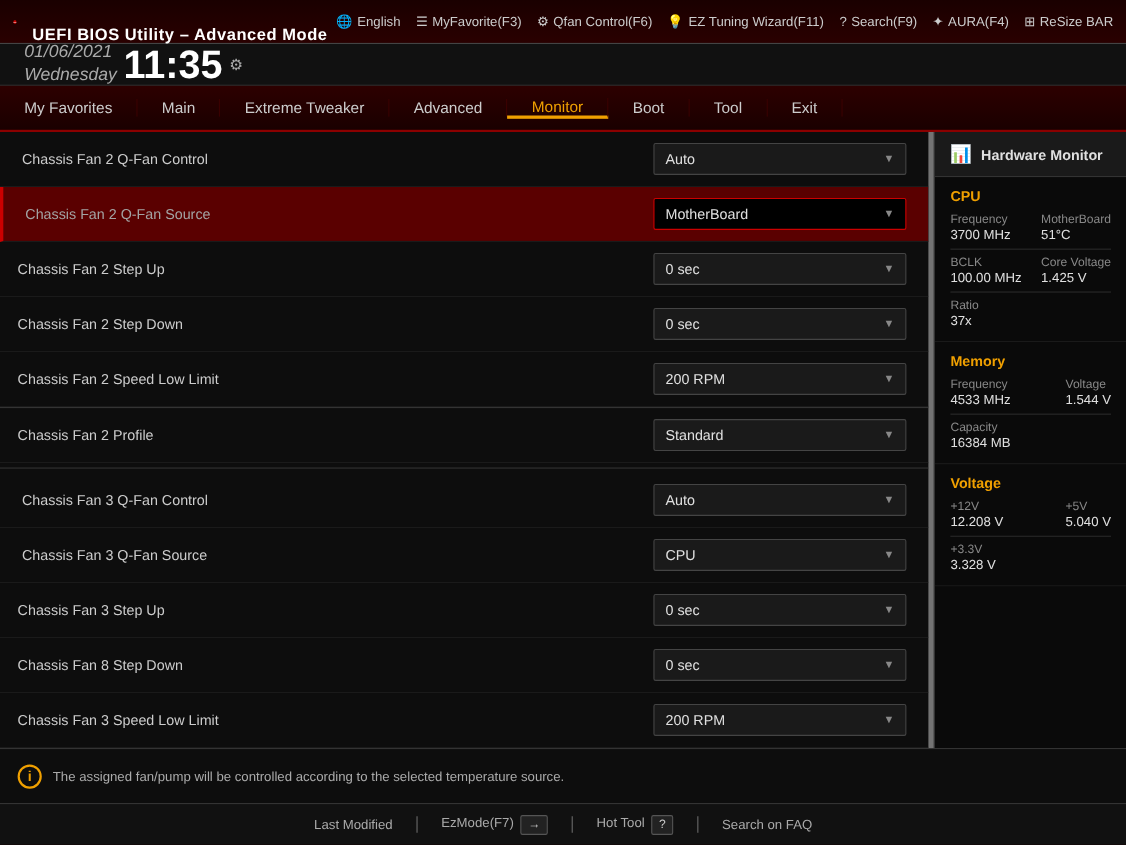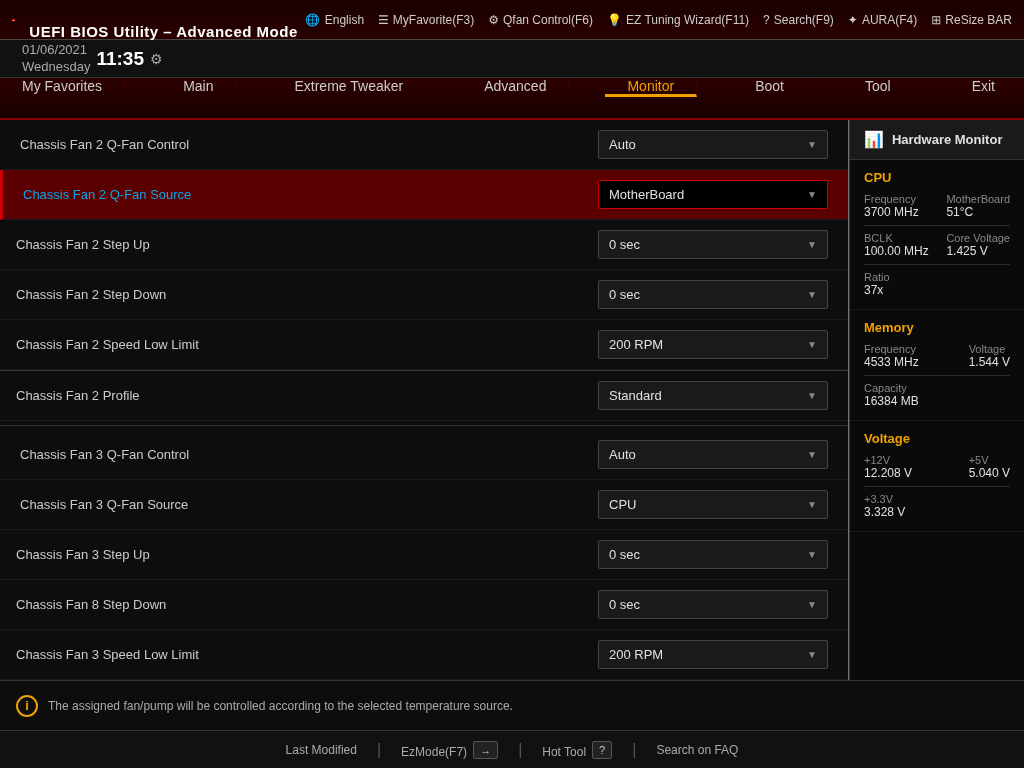--- a/index.html
+++ b/index.html
@@ -53,50 +53,50 @@
 
     
     .clock-area {
       display: flex;
       align-items: center;
       gap: 6px;
       padding: 4px 12px;
       min-width: 180px;
     }
     .clock-date {
-      font-size: 13px;
+      font-size: 16px;
       color: #aaa;
       line-height: 1.3;
+      font-style: italic;
     }
     .clock-time {
-      font-size: 19px;
+      font-size: 36px;
       font-weight: bold;
       color: #fff;
     }
     .gear-icon { font-size: 14px; color: #aaa; }
 
     
     .top-bar {
       background: #111;
       display: flex;
       align-items: center;
       padding: 0 10px;
       height: 38px;
       border-bottom: 1px solid #333;
       gap: 6px;
     }
 
     
     .nav-menu {
       background: linear-gradient(180deg, #2d0000 0%, #1a0000 100%);
       display: flex;
-      align-items: flex-start;
+      align-items: center;
       height: 42px;
       border-bottom: 2px solid #8b0000;
-      gap: 36px;
     }
     .nav-item {
       padding: 0 22px;
       display: flex;
       align-items: center;
       font-size: 14px;
       color: #ccc;
       cursor: pointer;
       border-right: 1px solid #3a0000;
       white-space: nowrap;
@@ -111,21 +111,21 @@
     .main-content {
       display: flex;
       height: calc(768px - 40px - 38px - 42px - 50px - 38px);
     }
 
     
     .left-panel {
       flex: 1;
       background: #0d0d0d;
       overflow-y: auto;
-      border-right: 1px solid #737373;
+      border-right: 5px solid #737373;
     }
     .left-panel::-webkit-scrollbar { width: 6px; }
     .left-panel::-webkit-scrollbar-track { background: #1a0000; }
     .left-panel::-webkit-scrollbar-thumb { background: #8b0000; }
 
     .setting-row {
       display: flex;
       align-items: center;
       padding: 10px 20px;
       border-bottom: 1px solid #1a1a1a;
@@ -136,21 +136,21 @@
       border-left: 3px solid #cc0000;
     }
     .setting-row.indented { padding-left: 16px; }
     .setting-row.separator { border-top: 1px solid #333; }
 
     .setting-label {
       flex: 1;
       font-size: 13px;
       color: #ccc;
     }
-    .setting-row.selected .setting-label { color: #0ea5e9; }
+    .setting-row.selected .setting-label { color: #a3a3a3; }
 
     .setting-dropdown {
       display: flex;
       align-items: center;
       background: #1a1a1a;
       border: 1px solid #444;
       border-radius: 2px;
       padding: 6px 10px;
       min-width: 230px;
       justify-content: space-between;
@@ -257,21 +257,21 @@
       align-items: center;
       justify-content: center;
       gap: 20px;
       height: 38px;
       padding: 0 20px;
     }
     .footer-item {
       font-size: 12px;
       color: #aaa;
       display: flex;
-      align-items: flex-end;
+      align-items: flex-start;
       gap: 6px;
       cursor: pointer;
     }
     .footer-btn {
       border: 1px solid #555;
       background: #222;
       padding: 2px 6px;
       border-radius: 2px;
       font-size: 11px;
       color: #ccc;

